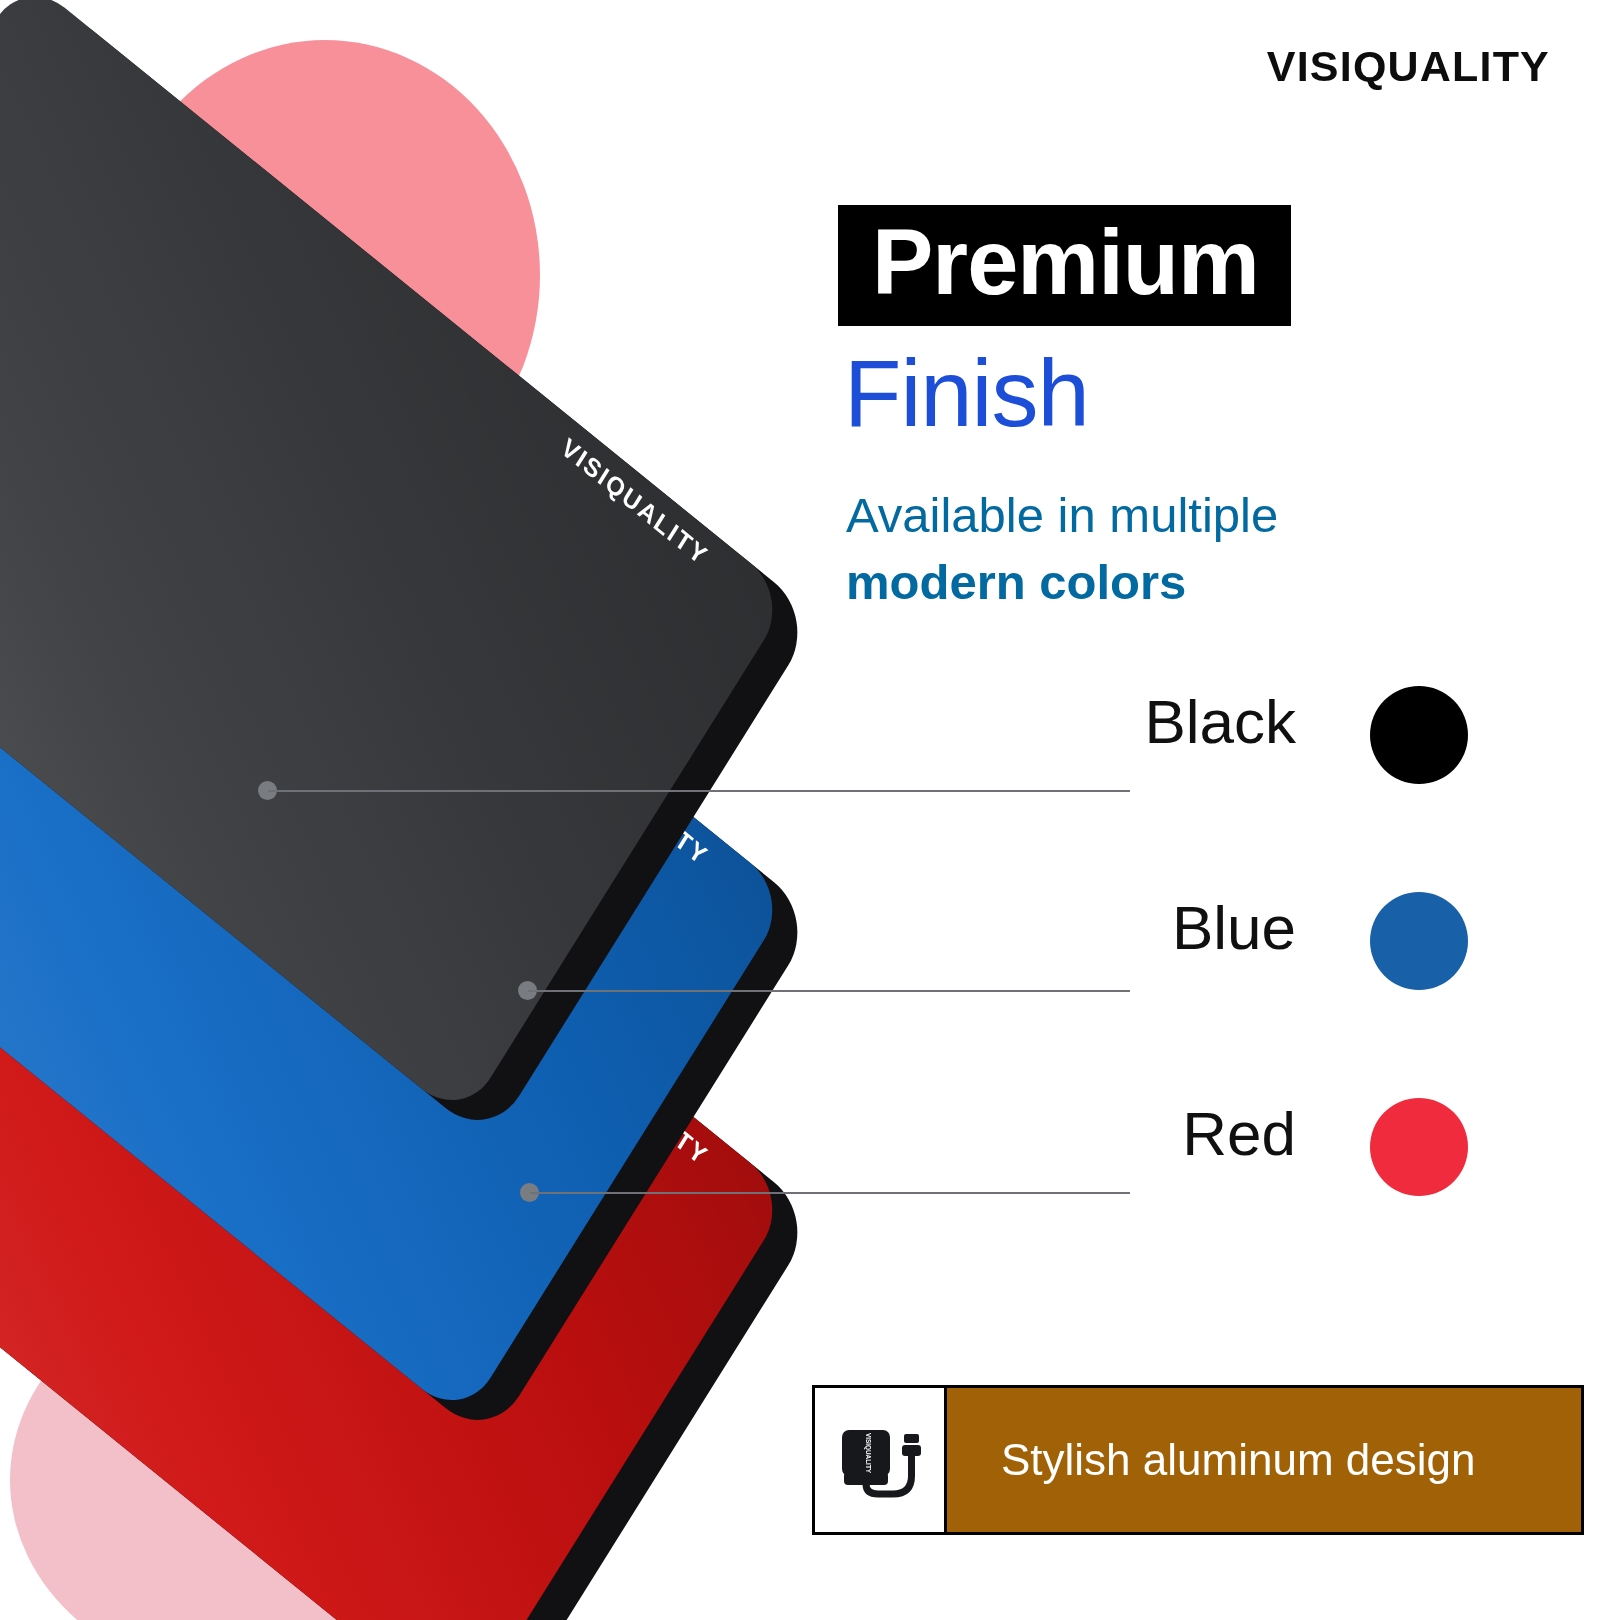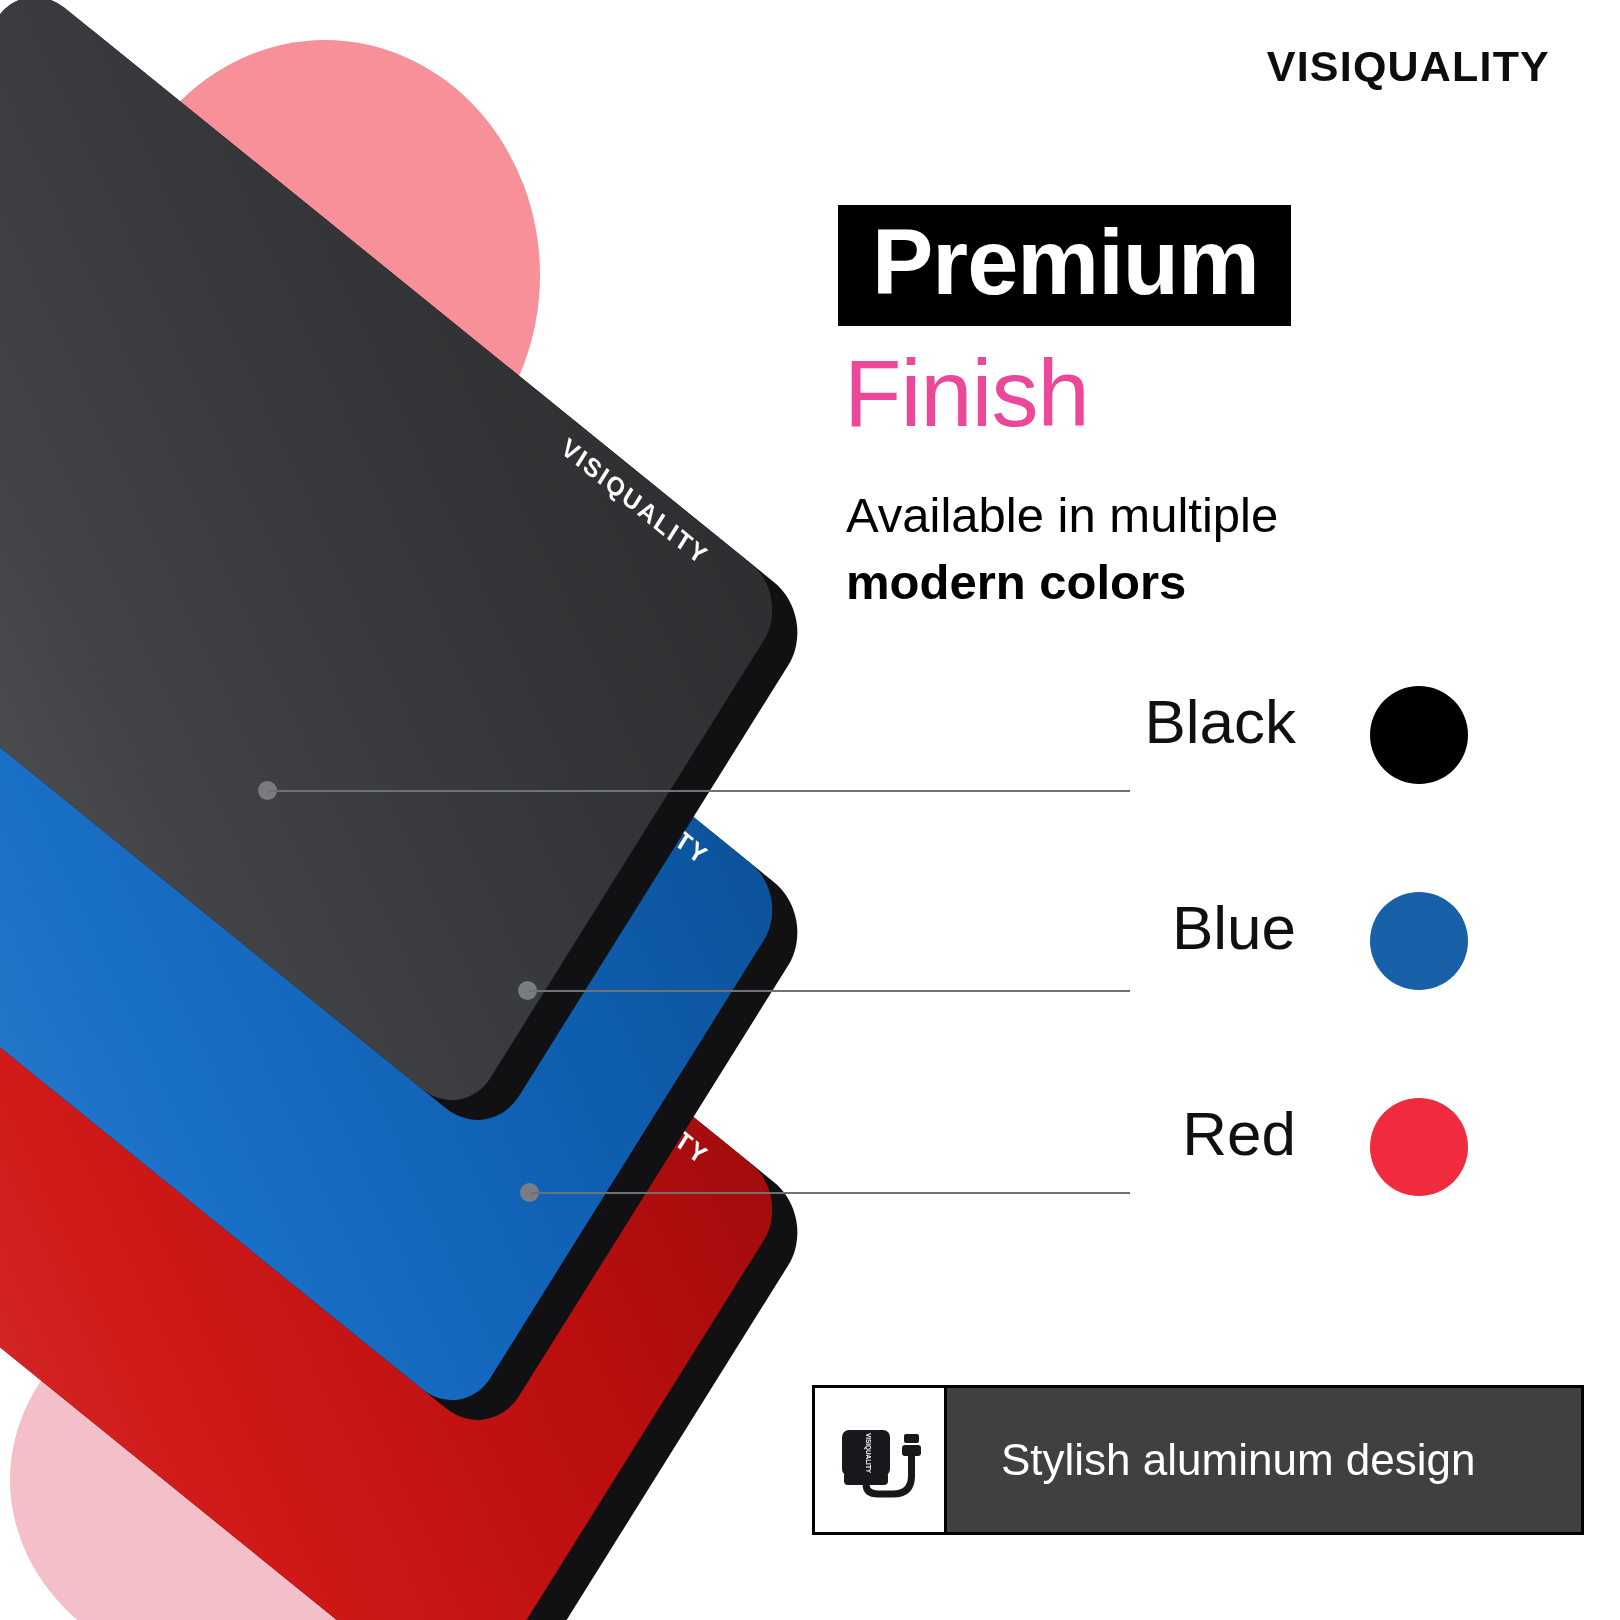--- a/index.html
+++ b/index.html
@@ -124,32 +124,32 @@
     line-height: 1.08;
     padding: 8px 32px 14px 34px;
     letter-spacing: -1px;
   }
   #headline-finish {
     position: absolute;
     left: 16px;
     top: 340px;
     font-size: 94px;
     font-weight: 300;
-    color: #ec4899;
+    color: #1d4ed8;
     letter-spacing: -1px;
     text-align: center;
   }
   #subtitle {
     position: absolute;
     left: 18px;
     top: 482px;
     width: 620px;
     font-size: 49px;
     font-weight: 300;
-    color: #000000;
+    color: #0369a1;
     line-height: 1.36;
   }
   #subtitle .bold {
     font-weight: 700;
   }
 
   
   .legend-row {
     position: absolute;
     left: 0;
@@ -218,21 +218,21 @@
     background: #ffffff;
     border-right: 3px solid #000000;
     display: flex;
     align-items: center;
     justify-content: center;
     box-sizing: border-box;
     flex: 0 0 132px;
   }
   #banner-text {
     flex: 1;
-    background: #404040;
+    background: #a16207;
     color: #ffffff;
     display: flex;
     align-items: center;
     padding-left: 54px;
     font-size: 44px;
     font-weight: 300;
     box-sizing: border-box;
   }
 </style>
 </head>

